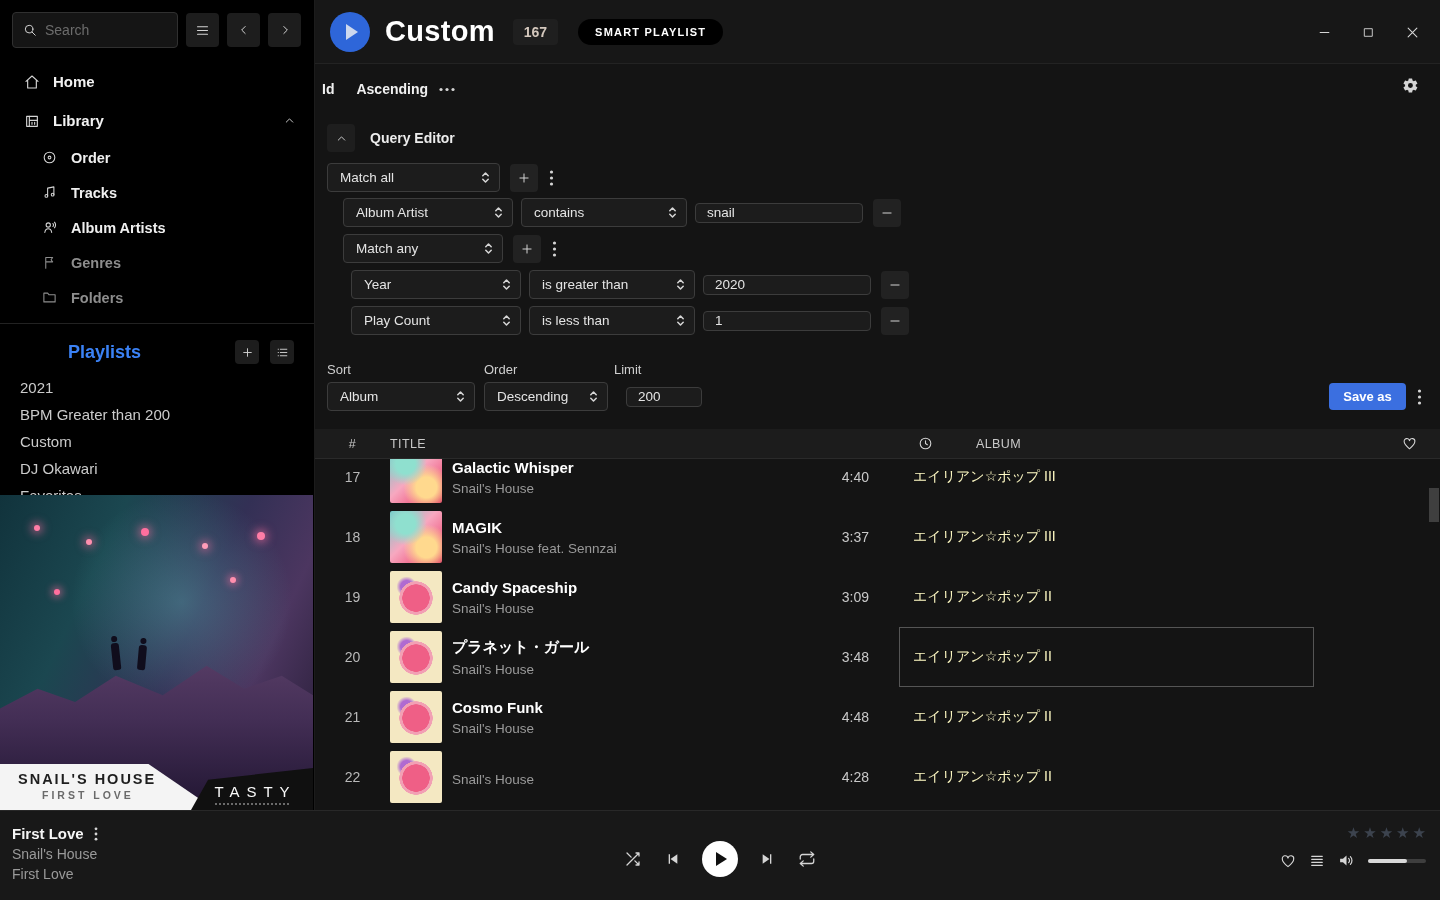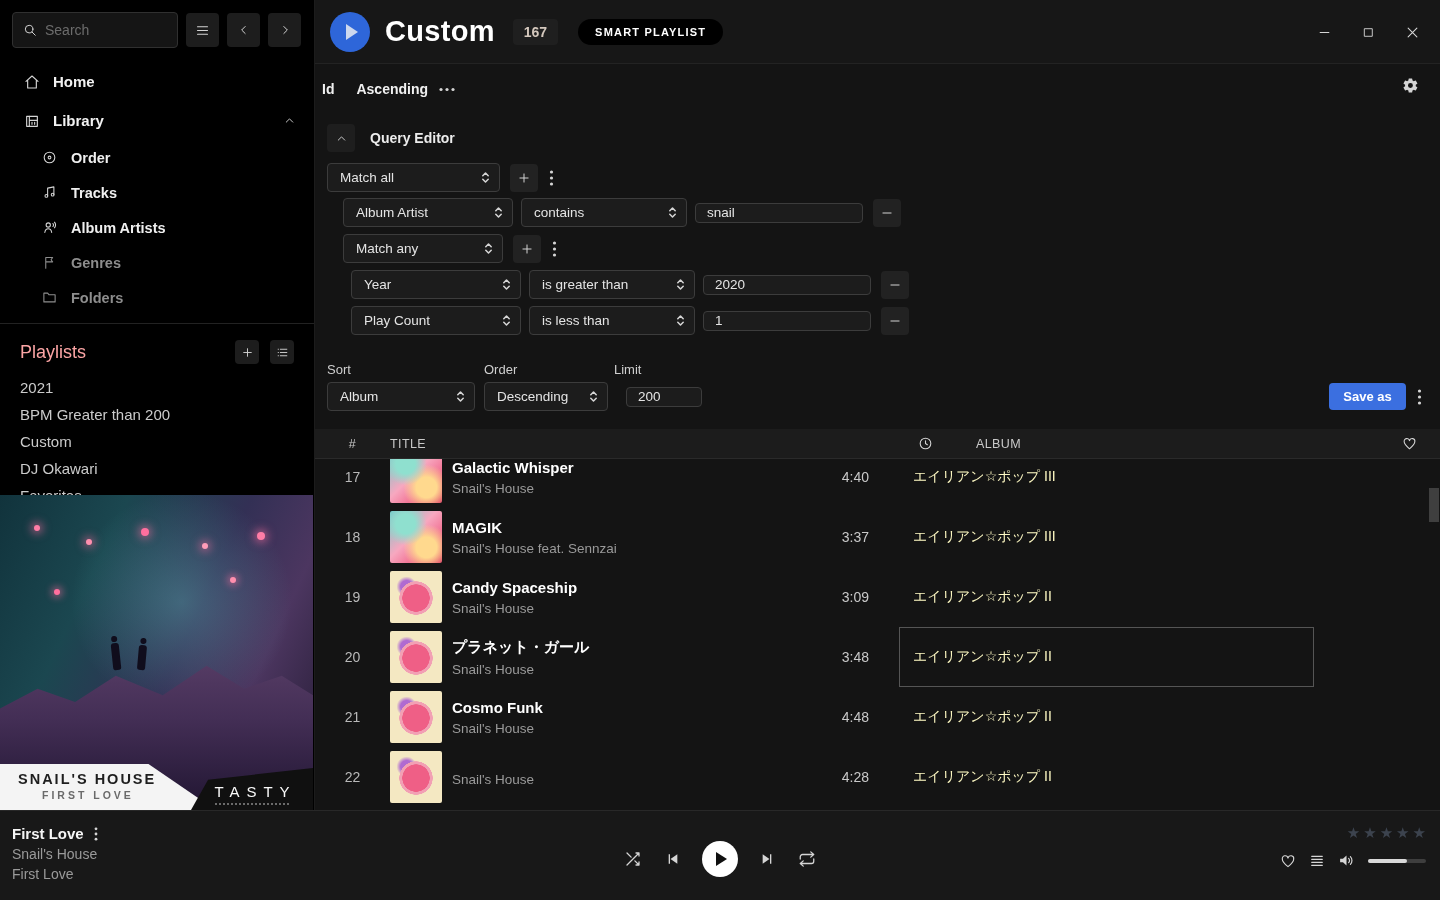--- a/index.html
+++ b/index.html
@@ -15,21 +15,21 @@
   .search-box input::placeholder { color:#6c6c6c; }
   .sq-btn { width:33px; height:34px; background:#1d1d1d; border:none; border-radius:4px; display:flex; align-items:center; justify-content:center; cursor:pointer; color:#e8e8e8; }
   .nav { margin-top:14px; }
   .nav-item { display:flex; align-items:center; height:39px; padding:0 16px; gap:13px; font-size:15px; font-weight:700; color:#f2f2f2; cursor:pointer; position:relative;margin-left:8px; }
   .nav-item .chev { position:absolute; right:18px; }
   .sub-item { display:flex; align-items:center; height:35px; padding:0 16px 0 42px; gap:14px; font-size:14.5px; font-weight:700; color:#efefef; cursor:pointer; }
   .sub-item.dim { color:#8d8d8d; }
   .sub-item.dim .ic { stroke:#8d8d8d; }
   .side-divider { height:1px; background:#222; margin:8px 0 0 0; }
   .pl-header { display:flex; align-items:center; padding:16px 20px 0 20px; }
-  .pl-title { font-size:18px; font-weight:400; color:#fca5a5; flex:1; }
+  .pl-title { font-size:18px; font-weight:700; color:#3b82f6; flex:1;margin-left:48px; }
   .pl-btn { width:24px; height:24px; background:#1d1d1d; border:none; border-radius:4px; display:flex; align-items:center; justify-content:center; cursor:pointer; color:#e8e8e8; margin-left:11px; }
   .pl-list { list-style:none; margin-top:10px; }
   .pl-list li { font-size:15px; color:#cbcbcb; padding:5px 20px; cursor:pointer; }
 
   
   .cover { position:absolute; left:0; bottom:0; width:313px; height:315px; overflow:hidden;
     background:
       radial-gradient(circle at 58% 34%, rgba(110,220,215,.30) 0%, rgba(110,220,215,0) 40%),
       linear-gradient(115deg,#11333c 0%,#1b4750 28%,#333055 55%,#4c3660 74%,#231a32 100%); }
   .lanterns { position:absolute; left:34px; top:30px; width:6px; height:6px; border-radius:50%;

